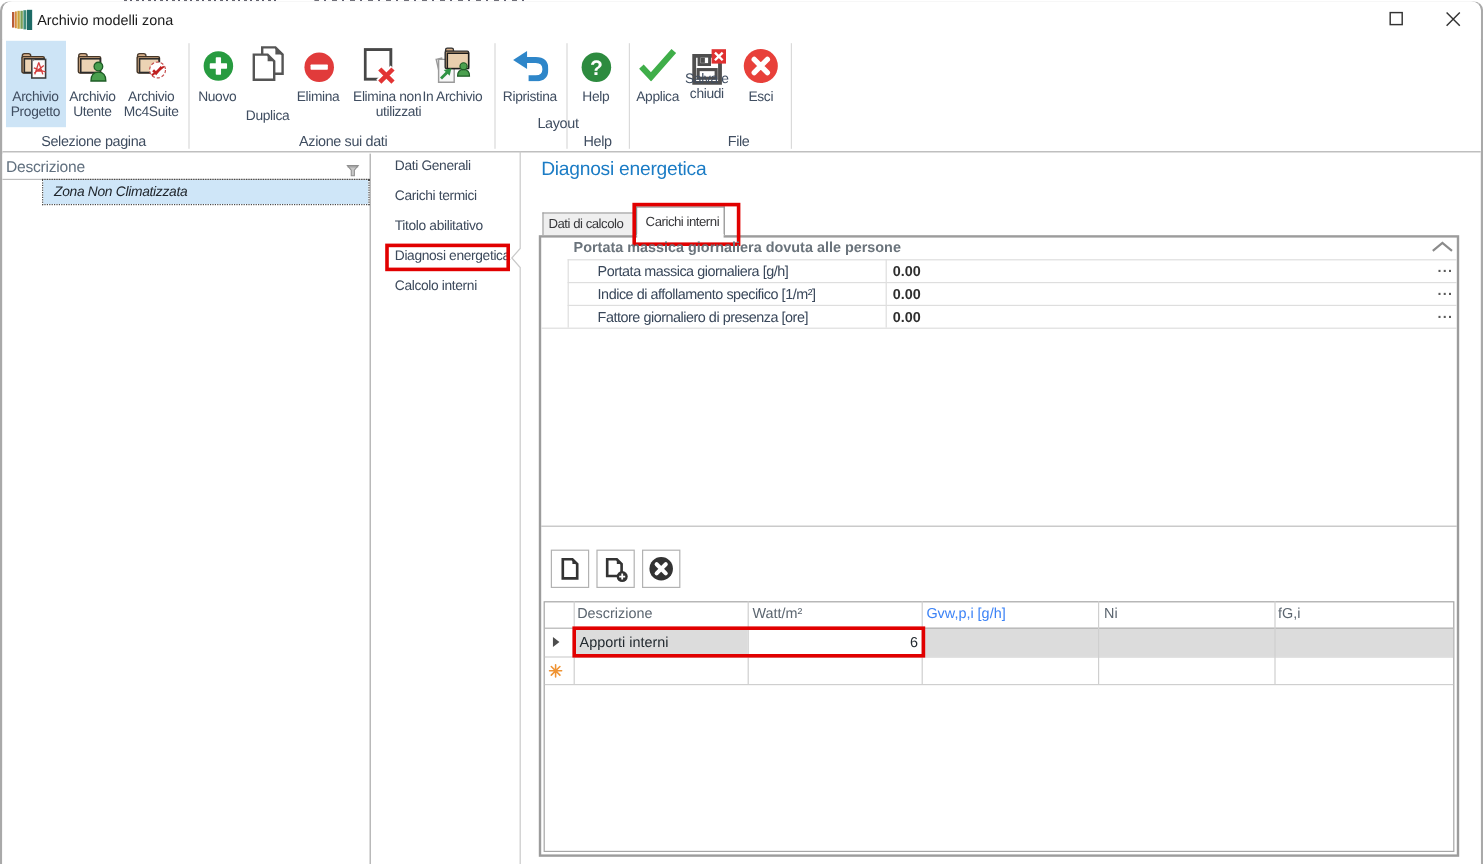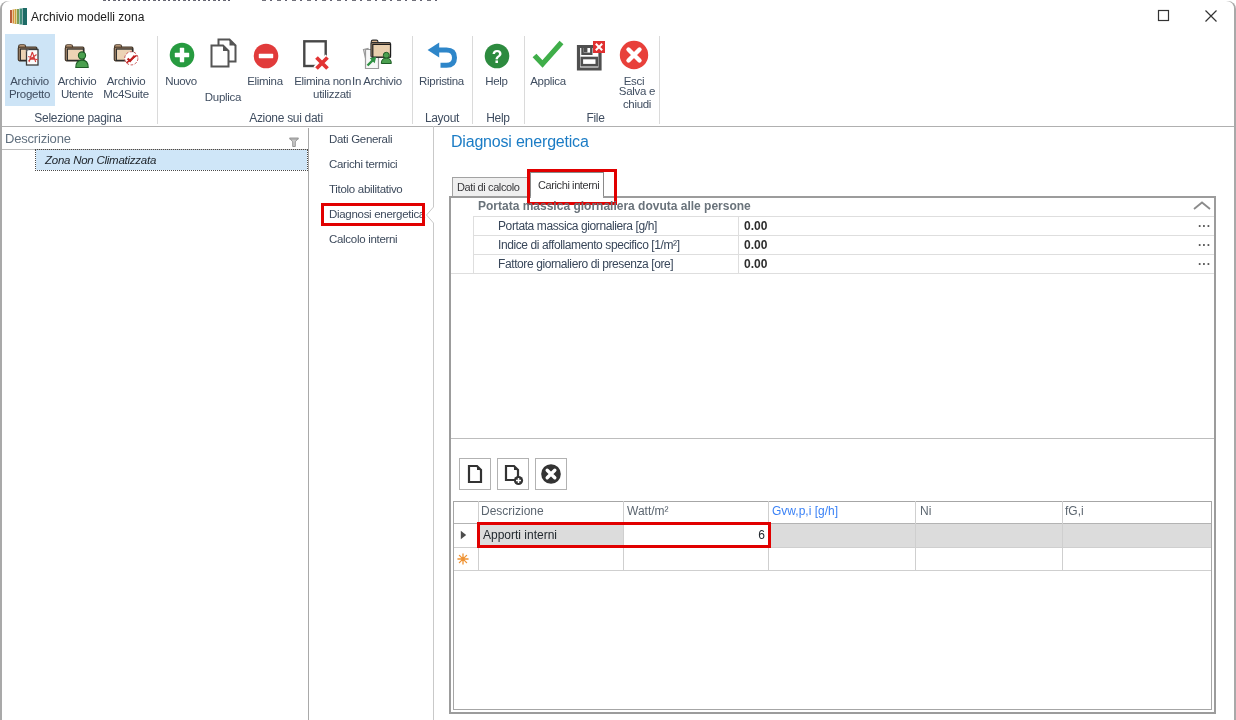--- a/index.html
+++ b/index.html
@@ -43,23 +43,23 @@
 <div id="ribbon" class="abs" style="left:2px;top:33px;width:1232px;height:93px;background:#fff;border-bottom:1px solid #b0b0b0;"></div>
 
 <div class="abs" style="left:157px;top:36px;width:1px;height:88px;background:#dadada"></div>
 <div class="abs" style="left:412px;top:36px;width:1px;height:88px;background:#dadada"></div>
 <div class="abs" style="left:472px;top:36px;width:1px;height:88px;background:#dadada"></div>
 <div class="abs" style="left:524px;top:36px;width:1px;height:88px;background:#dadada"></div>
 <div class="abs" style="left:659px;top:36px;width:1px;height:88px;background:#dadada"></div>
 
 <div class="abs lbl ctr" style="left:0px;top:111px;width:156px;">Selezione pagina</div>
 <div class="abs lbl ctr" style="left:159px;top:111px;width:254px;">Azione sui dati</div>
-<div class="abs lbl ctr" style="left:412px;top:111px;width:60px;">Layout</div>
+<div class="abs lbl ctr" style="left:412px;top:96px;width:60px;padding-left:23px;">Layout</div>
 <div class="abs lbl ctr" style="left:472px;top:111px;width:52px;">Help</div>
-<div class="abs lbl ctr" style="left:528px;top:111px;width:135px;">File</div>
+<div class="abs lbl ctr" style="left:548px;top:111px;width:135px;">File</div>
 
 <div class="abs" style="left:5px;top:34px;width:50px;height:72px;background:#cde4f6;"></div>
 
 <svg class="abs" style="left:16px;top:42px" width="26" height="26" viewBox="0 0 26 26">
   <path d="M2.6 4.5 q0-1.8 1.8-1.8 h3.4 q1.8 0 1.8 1.8 v1.5 h-7 z" fill="#d9b28c" stroke="#4a3b2d" stroke-width="1.1"></path>
   <rect x="2.3" y="5.2" width="18.6" height="13.6" rx="1.2" fill="#cba57f" stroke="#453627" stroke-width="1.2"></rect>
   <rect x="4.3" y="7" width="16.2" height="11.4" fill="#ecd3b4" stroke="#2b2b2b" stroke-width="1.3"></rect>
   <g>
     <rect x="10.5" y="7.5" width="11.5" height="15.5" fill="#fbfbfb" stroke="#3c3c3c" stroke-width="1.3"></rect>
     <path d="M10.5 7.5 l2.6 0 l-2.6 2.6 z" fill="#808080"></path>
@@ -164,21 +164,21 @@
 <div class="abs rlbl" style="left:47px;top:75px;width:60px;">Archivio<br>Utente</div>
 <div class="abs rlbl" style="left:96px;top:75px;width:60px;">Archivio<br>Mc4Suite</div>
 <div class="abs rlbl" style="left:156px;top:75px;width:50px;">Nuovo</div>
 <div class="abs rlbl" style="left:198px;top:75px;width:50px;margin-top:16px;">Duplica</div>
 <div class="abs rlbl" style="left:240px;top:75px;width:50px;">Elimina</div>
 <div class="abs rlbl" style="left:281px;top:75px;width:70px;text-align:right;">Elimina non<br>utilizzati</div>
 <div class="abs rlbl" style="left:342px;top:75px;width:70px;">In Archivio</div>
 <div class="abs rlbl" style="left:413px;top:75px;width:57px;">Ripristina</div>
 <div class="abs rlbl" style="left:471px;top:75px;width:51px;">Help</div>
 <div class="abs rlbl" style="left:523px;top:75px;width:50px;">Applica</div>
-<div class="abs rlbl" style="left:564px;top:85px;width:50px;margin-left:48px;">Salva e<br>chiudi</div>
+<div class="abs rlbl" style="left:564px;top:60px;width:50px;">Salva e<br>chiudi</div>
 <div class="abs rlbl" style="left:614px;top:75px;width:40px;">Esci</div>
 
 <div class="abs" style="left:2px;top:128px;width:306px;height:592px;background:#fff;border-right:1px solid #a9a9a9;"></div>
 <div class="abs" style="left:2px;top:127px;width:306px;height:22px;border-bottom:1px solid #bdbdbd;"></div>
 <div class="abs nw" style="left:5px;top:131px;font-size:13px;letter-spacing:-0.2px;color:#61707f;">Descrizione</div>
 <svg class="abs" style="left:288px;top:136px" width="12" height="12" viewBox="0 0 12 12">
   <path d="M1.5 2 H10.5 L7.3 5.8 V10.5 L4.7 10.5 V5.8 Z" fill="#c8c8c8" stroke="#8f8f8f" stroke-width="0.9"></path>
   <path d="M1.5 3.1 H10.5" stroke="#8f8f8f" stroke-width="0.7"></path>
 </svg>
 

